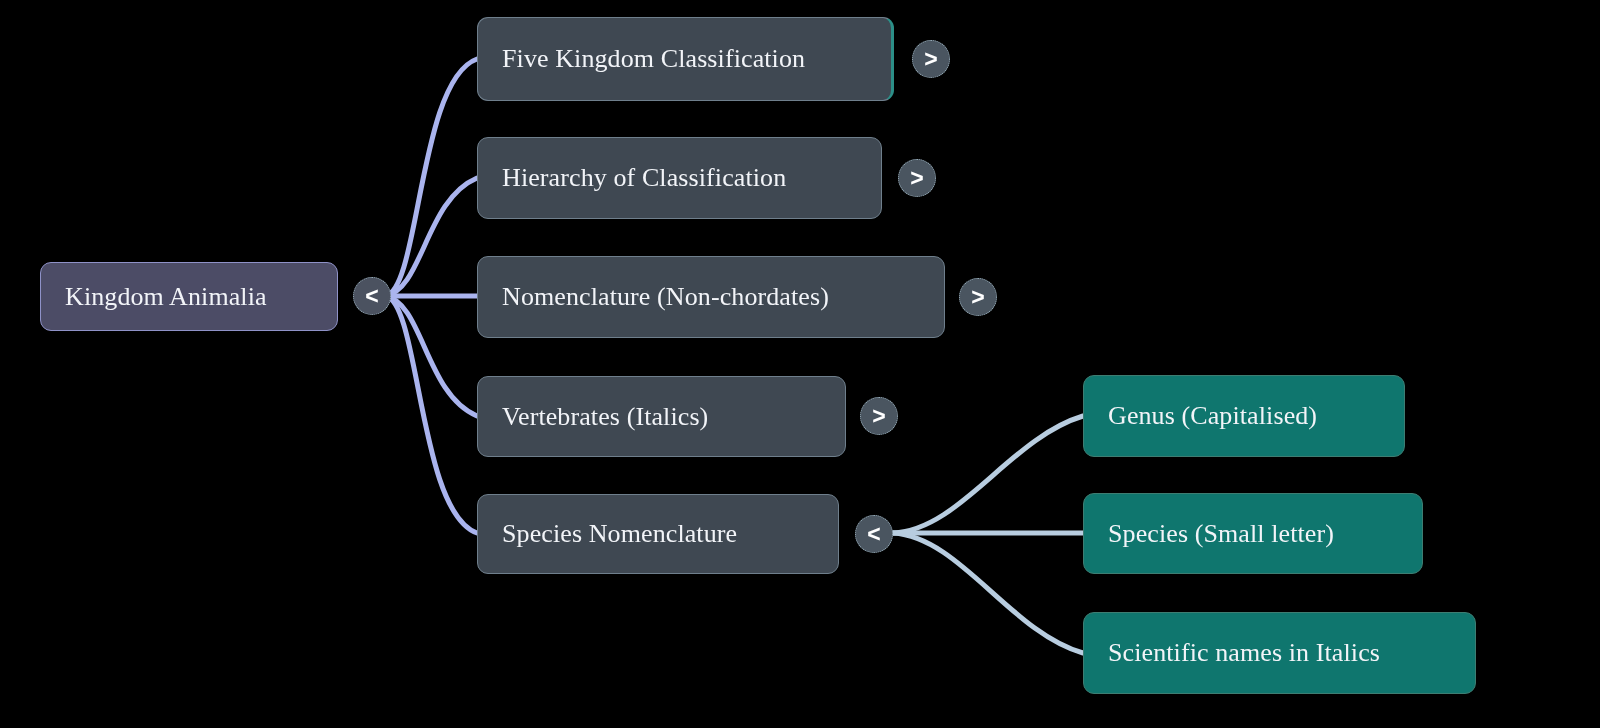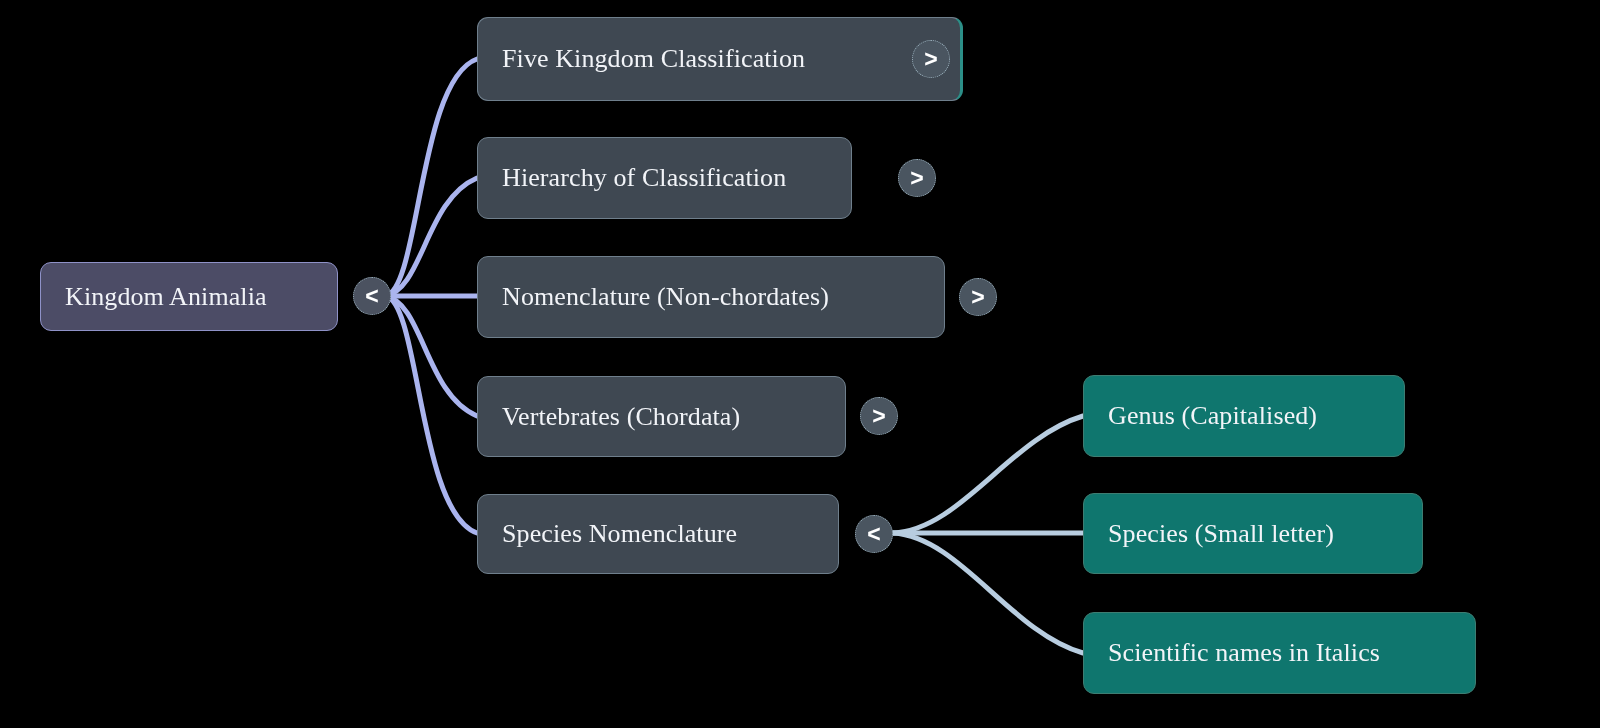--- a/index.html
+++ b/index.html
@@ -98,43 +98,43 @@
     </g>
   </svg>
 
   <div class="node node-root" style="left:40px; top:262px; width:298px; height:69px;">
     <span>Kingdom Animalia</span>
   </div>
   <div class="toggle toggle-root" style="left:353px; top:277px;">
     <span>&lt;</span>
   </div>
 
-  <div class="node node-branch accent-right" style="left:477px; top:17px; width:486px; height:84px;">
+  <div class="node node-branch accent-right" style="left:477px; top:17px; width:417px; height:84px;">
     <span>Five Kingdom Classification</span>
   </div>
   <div class="toggle" style="left:912px; top:40px;">
     <span>&gt;</span>
   </div>
 
-  <div class="node node-branch" style="left:477px; top:137px; width:375px; height:82px;">
+  <div class="node node-branch" style="left:477px; top:137px; width:405px; height:82px;">
     <span>Hierarchy of Classification</span>
   </div>
   <div class="toggle" style="left:898px; top:159px;">
     <span>&gt;</span>
   </div>
 
   <div class="node node-branch" style="left:477px; top:256px; width:468px; height:82px;">
     <span>Nomenclature (Non-chordates)</span>
   </div>
   <div class="toggle" style="left:959px; top:278px;">
     <span>&gt;</span>
   </div>
 
   <div class="node node-branch" style="left:477px; top:376px; width:369px; height:81px;">
-    <span>Vertebrates (Chordata)</span>
+    <span>Vertebrates (Italics)</span>
   </div>
   <div class="toggle" style="left:860px; top:397px;">
     <span>&gt;</span>
   </div>
 
   <div class="node node-branch" style="left:477px; top:494px; width:362px; height:80px;">
     <span>Species Nomenclature</span>
   </div>
   <div class="toggle" style="left:855px; top:515px;">
     <span>&lt;</span>

